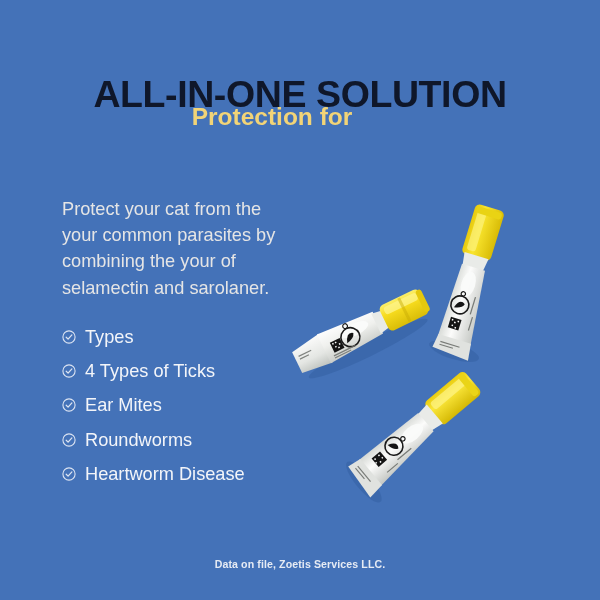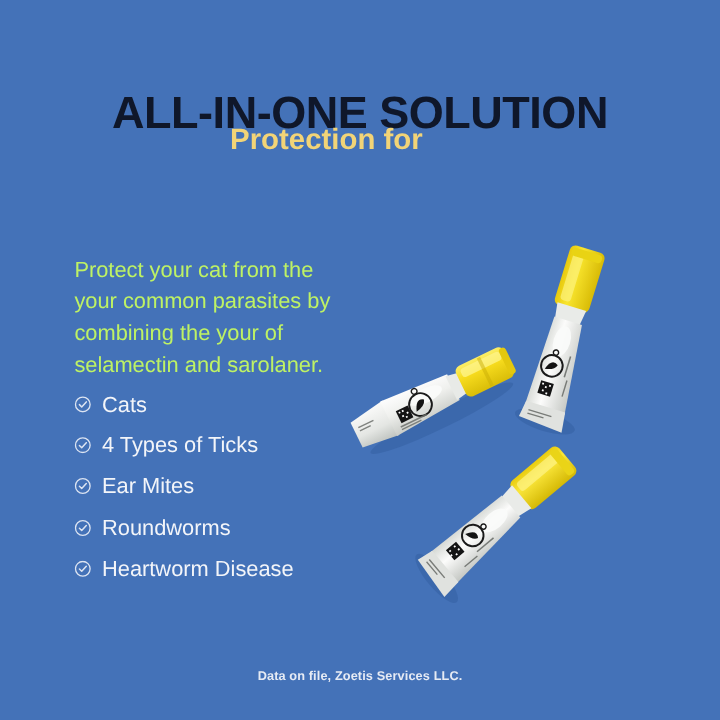--- a/index.html
+++ b/index.html
@@ -48,24 +48,24 @@
     font-weight: 700;
     line-height: 1.32;
   }
   .subhead .sub-line {
     display: block;
   }
 
   
   .bodycopy {
     position: absolute;
-    top: 212px;
+    top: 196px;
     left: 62px;
     width: 268px;
-    color: #bef264;
+    color: #e5e5e5;
     font-size: 18.2px;
     font-weight: 400;
     line-height: 1.44;
   }
   .bodycopy .copy-line { display: block; }
 
   
   .benefits {
     position: absolute;
     top: 320px;
@@ -301,21 +301,21 @@
   </div>
 
   <ul class="benefits">
     <li class="benefit-row">
       <span class="check-icon">
         <svg width="14" height="14" viewBox="0 0 14 14">
           <circle cx="7" cy="7" r="6.1" fill="none" stroke="#DCE4F2" stroke-width="1.1"></circle>
           <path d="M4.2 7.2 L6.1 9.1 L9.9 4.9" fill="none" stroke="#DCE4F2" stroke-width="1.25" stroke-linecap="round" stroke-linejoin="round"></path>
         </svg>
       </span>
-      <span class="benefit-label">Cats</span>
+      <span class="benefit-label">Types</span>
     </li>
     <li class="benefit-row">
       <span class="check-icon">
         <svg width="14" height="14" viewBox="0 0 14 14">
           <circle cx="7" cy="7" r="6.1" fill="none" stroke="#DCE4F2" stroke-width="1.1"></circle>
           <path d="M4.2 7.2 L6.1 9.1 L9.9 4.9" fill="none" stroke="#DCE4F2" stroke-width="1.25" stroke-linecap="round" stroke-linejoin="round"></path>
         </svg>
       </span>
       <span class="benefit-label">4 Types of Ticks</span>
     </li>

